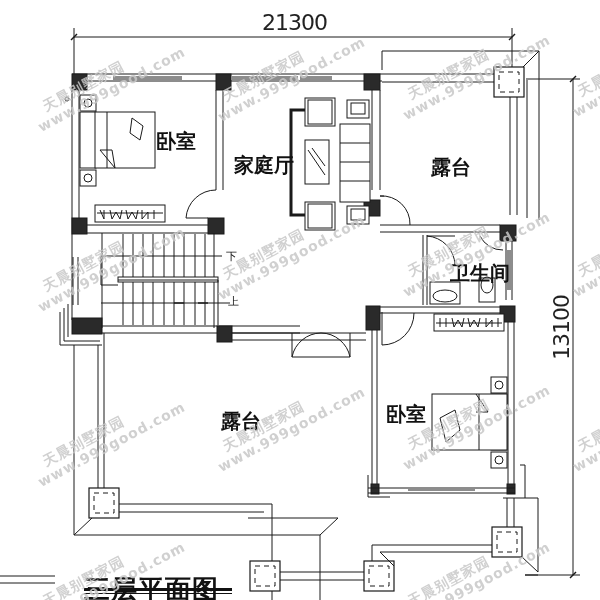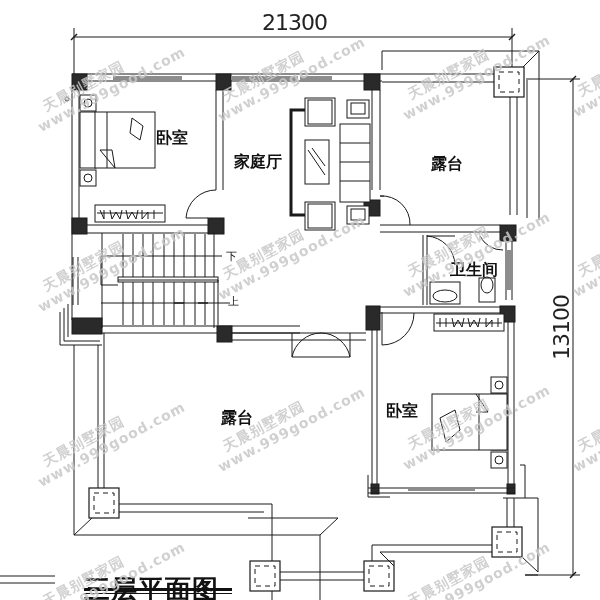--- a/index.html
+++ b/index.html
@@ -6,21 +6,21 @@
   body { width: 600px; height: 600px; overflow: hidden; position: relative; font-family: "DejaVu Sans", sans-serif; }
   #plan { position: absolute; left: 0; top: 0; width: 600px; height: 600px; }
   .ln { stroke: #1a1a1a; fill: none; stroke-width: 1; }
   .ln2 { stroke: #1a1a1a; fill: none; stroke-width: 1.4; }
   .thick { stroke: #1a1a1a; fill: none; stroke-width: 3; }
   .col { fill: #2a2a2a; stroke: #1a1a1a; stroke-width: 1; }
   .pier { fill: #ffffff; stroke: #1a1a1a; stroke-width: 1.2; }
   .dash { stroke: #1a1a1a; fill: none; stroke-width: 1; stroke-dasharray: 5 4; }
   .fur { fill: #ffffff; stroke: #1a1a1a; stroke-width: 1; }
   .lbl { position: absolute; font-weight: bold; color: #111; white-space: nowrap; }
-  .room { font-size: 16px; font-family: Liberation Mono, monospace; }
+  .room { font-size: 20px; font-family: Liberation Mono, monospace; }
   .dim { position: absolute; font-family: "DejaVu Sans", sans-serif; color: #222; font-size: 22px; letter-spacing: -1px; font-weight: normal; }
   .dimv { transform: rotate(-90deg); transform-origin: left top; }
   .stair { position: absolute; font-size: 11px; color: #111; font-family: "DejaVu Serif", serif; }
   .title { position: absolute; font-size: 26px; font-weight: bold; color: #111; letter-spacing: 1px; }
   .title-ul { position: absolute; height: 3px; background: #111; }
   .title-ul2 { position: absolute; height: 1px; background: #111; }
   .wm { position: absolute; color: #c8c8c8; font-size: 14px; transform: rotate(-28deg); transform-origin: left top; white-space: nowrap; line-height: 16px; opacity: 0.85; pointer-events: none; }
   .wm .a { font-size: 14px; font-weight: bold; letter-spacing: 1px; }
   .wm .b { font-size: 14px; font-weight: bold; letter-spacing: 1px; display: block; margin-left: -14px; }
 </style>

